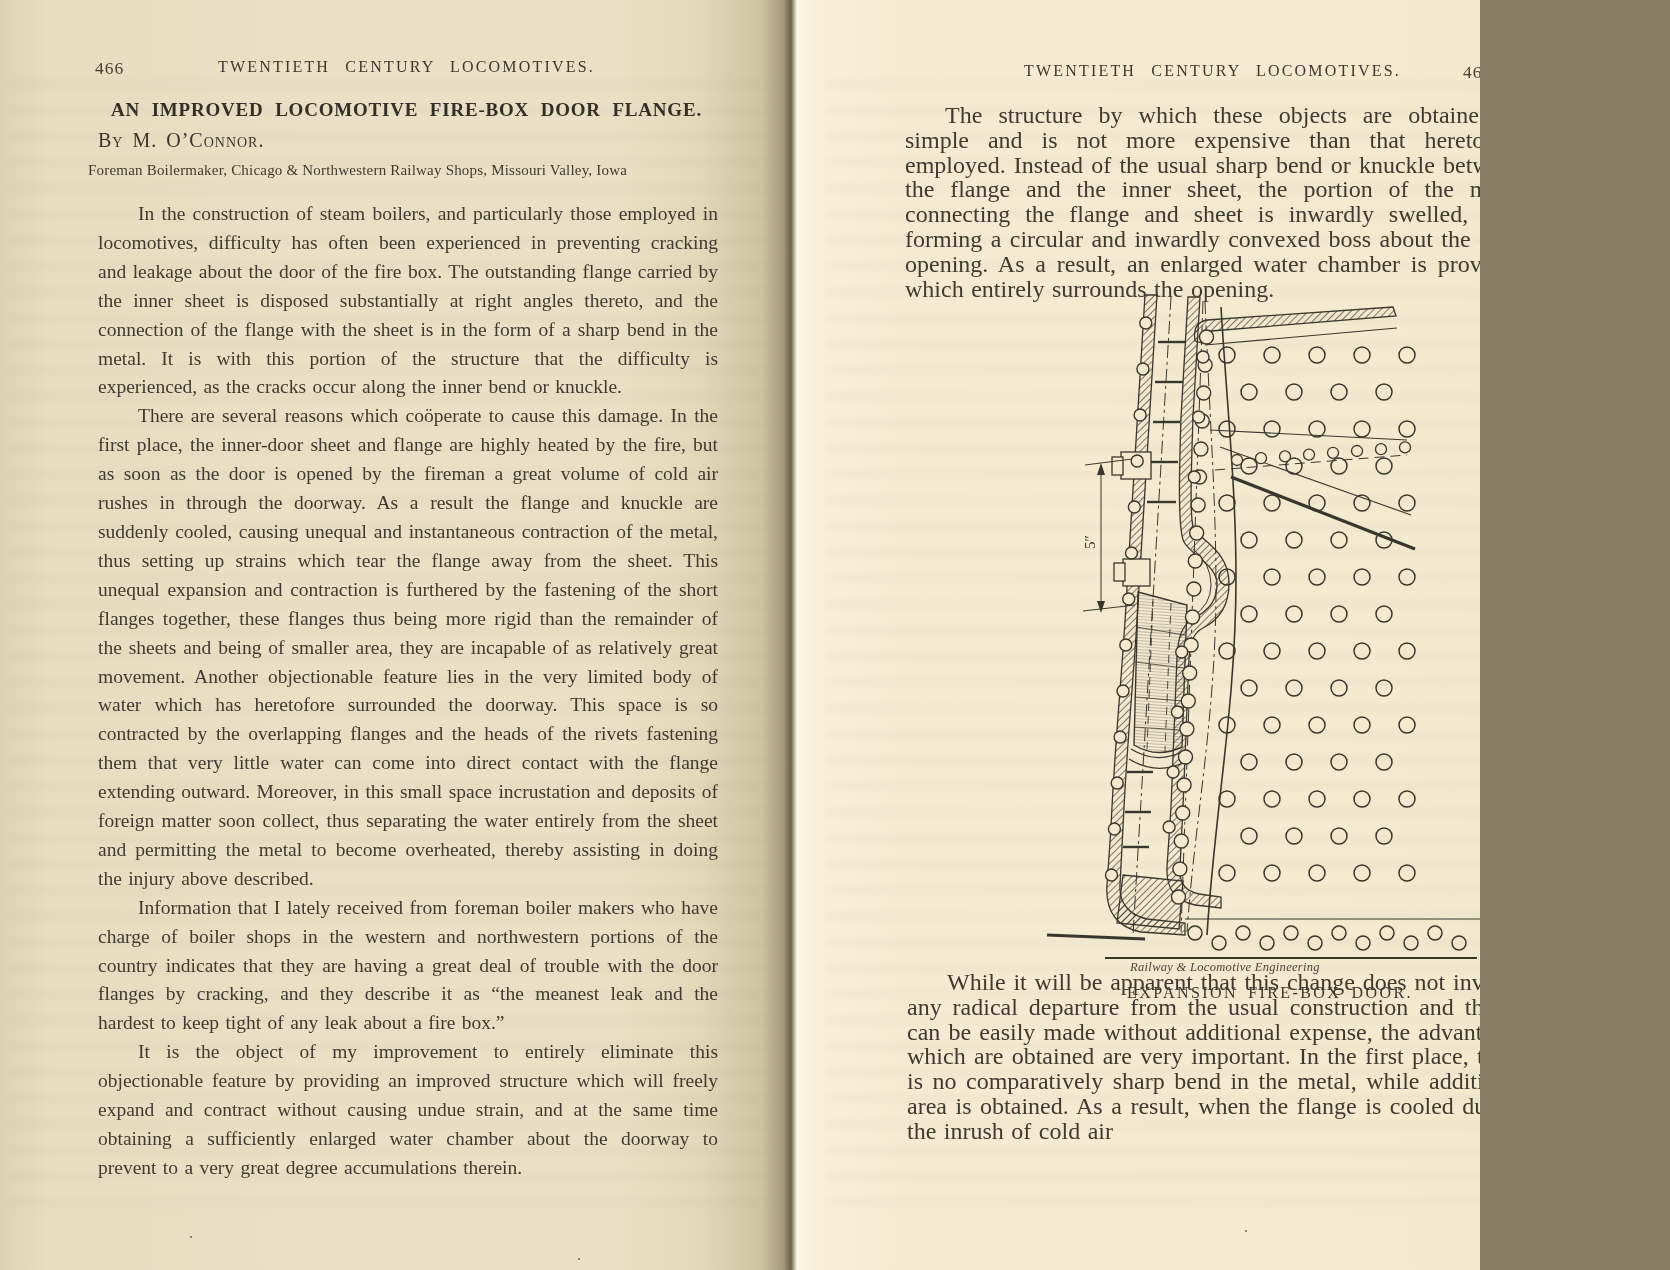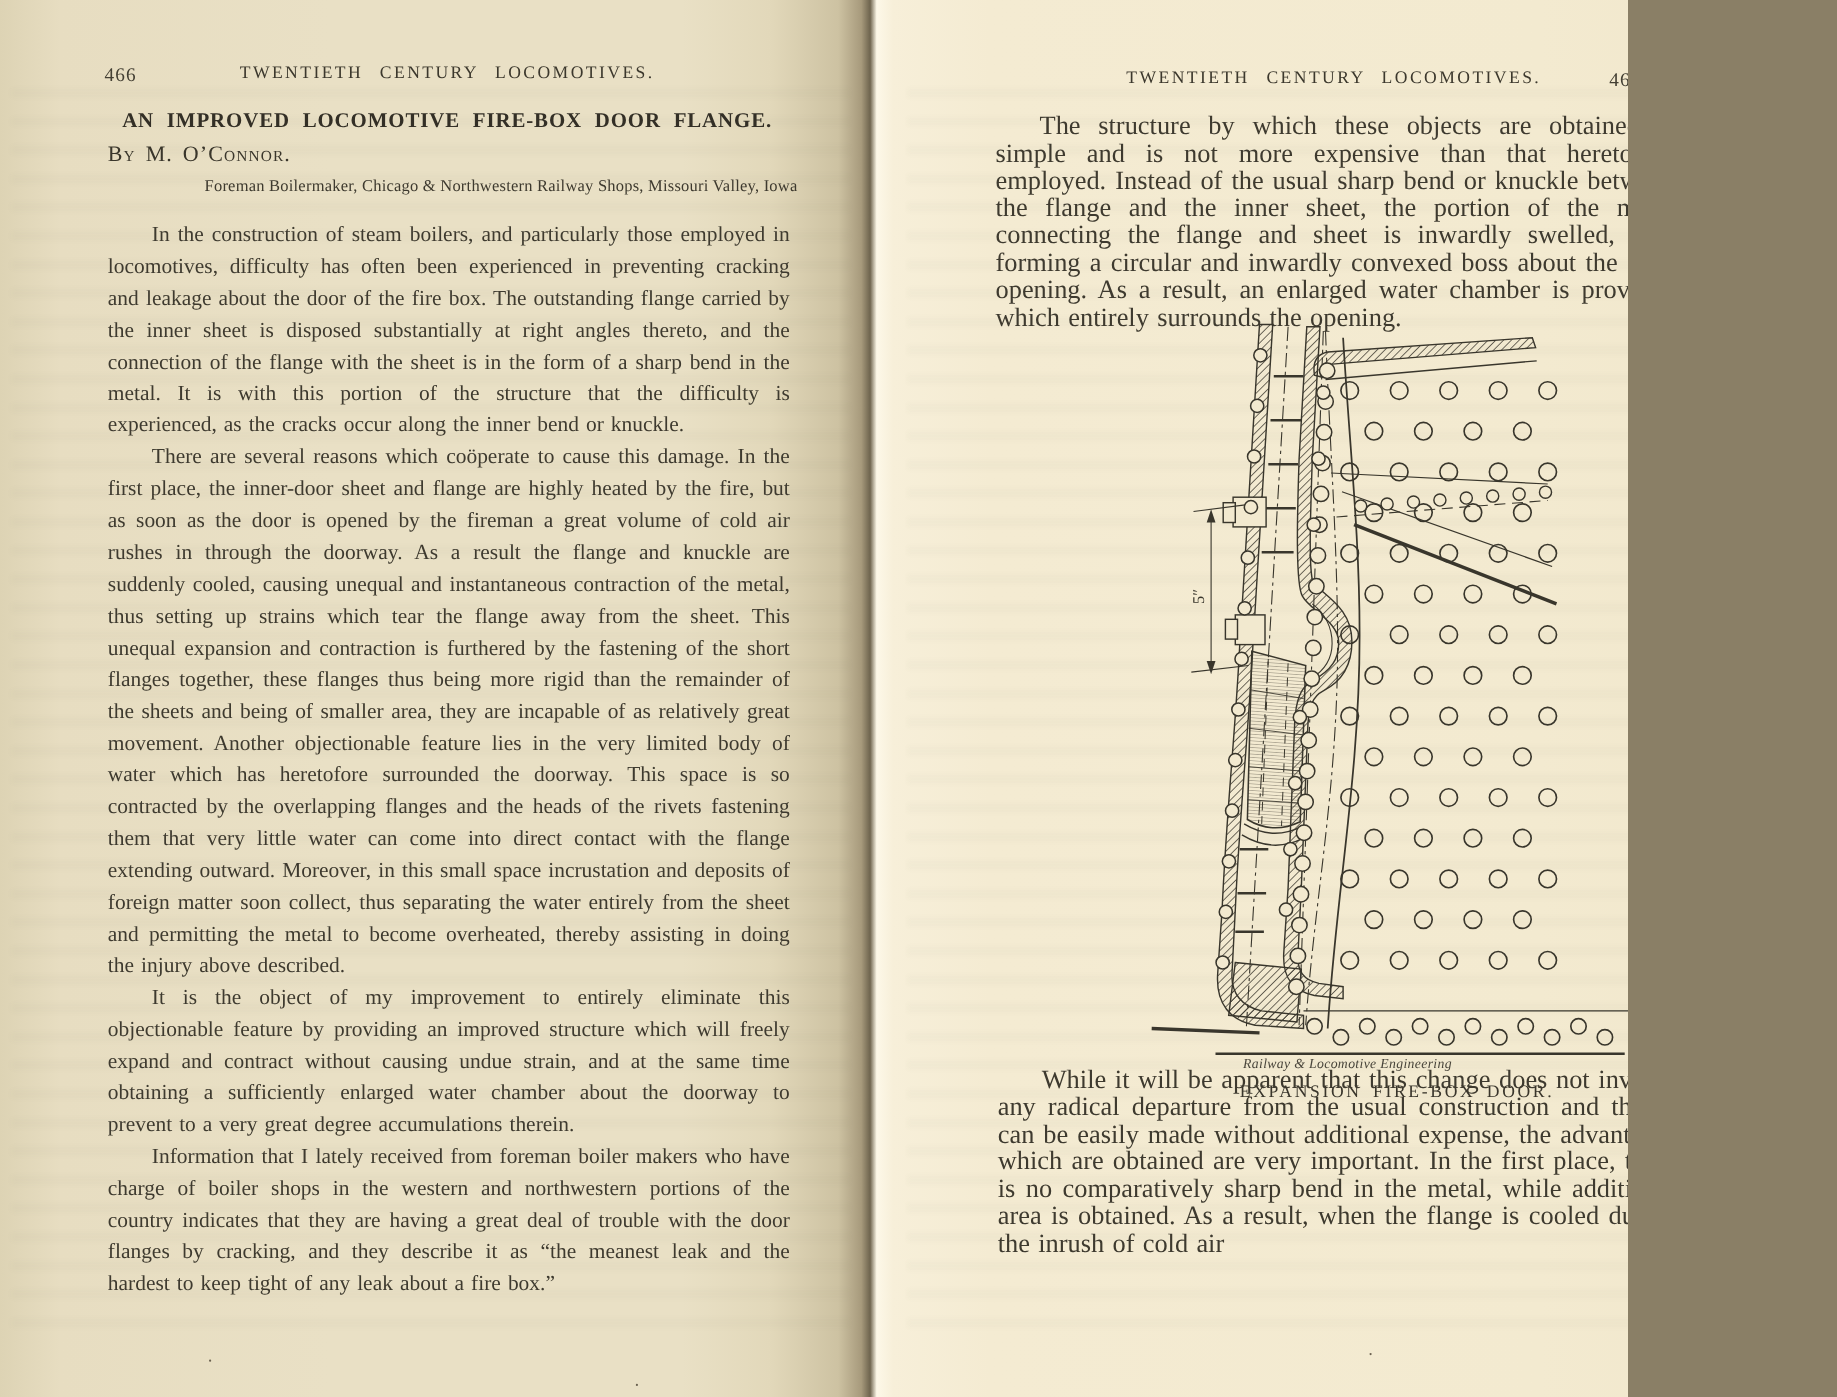--- a/index.html
+++ b/index.html
@@ -30,21 +30,21 @@
   }
   .article-title{
     position:absolute; text-align:center; font-weight:bold; font-size:19px;
     letter-spacing:.8px; word-spacing:6px; color:#332f26;
   }
   .byline{
     position:absolute; text-align:left; font-variant:small-caps;
     font-size:20px; letter-spacing:1px; word-spacing:3px; color:#3a362b;
   }
   .affiliation{
-    position:absolute; text-align:right; font-size:15px; letter-spacing:.2px; color:#3e3a2f;
+    position:absolute; text-align:left; font-size:15px; letter-spacing:.2px; color:#3e3a2f;
   }
   .body-col{position:absolute; text-align:justify;}
   .body-col p{margin:0; text-indent:40px; word-spacing:1.5px;}
   .col-left{font-size:19.5px; line-height:28.9px;}
   .col-right{font-size:24px; line-height:24.8px;}
   .fig-credit{
     position:absolute; font-style:italic; font-size:12.5px; text-align:center;
     color:#48443a; letter-spacing:.3px;
   }
   .fig-caption{
@@ -64,22 +64,22 @@
     <div class="folio" style="left:95px;top:58px;">466</div>
     <div class="running-head" style="left:98px;top:58px;width:617px;">TWENTIETH CENTURY LOCOMOTIVES.</div>
 
     <div class="article-title" style="left:88px;top:99px;width:637px;">AN IMPROVED LOCOMOTIVE FIRE-BOX DOOR FLANGE.</div>
     <div class="byline" style="left:98px;top:129px;width:617px;">By M. O’Connor.</div>
     <div class="affiliation" style="left:88px;top:162px;width:637px;">Foreman Boilermaker, Chicago &amp; Northwestern Railway Shops, Missouri Valley, Iowa</div>
 
     <div class="body-col col-left" style="left:98px;top:200px;width:620px;">
       <p>In the construction of steam boilers, and particularly those employed in locomotives, difficulty has often been experienced in preventing cracking and leakage about the door of the fire box. The outstanding flange carried by the inner sheet is disposed substantially at right angles thereto, and the connection of the flange with the sheet is in the form of a sharp bend in the metal.  It is with this portion of the structure that the difficulty is experienced, as the cracks occur along the inner bend or knuckle.</p>
       <p>There are several reasons which coöperate to cause this damage.  In the first place, the inner-door sheet and flange are highly heated by the fire, but as soon as the door is opened by the fireman a great volume of cold air rushes in through the doorway. As a result the flange and knuckle are suddenly cooled, causing unequal and instantaneous contraction of the metal, thus setting up strains which tear the flange away from the sheet.  This unequal expansion and contraction is furthered by the fastening of the short flanges together, these flanges thus being more rigid than the remainder of the sheets and being of smaller area, they are incapable of as relatively great movement.  Another objectionable feature lies in the very limited body of water which has heretofore surrounded the doorway.  This space is so contracted by the overlapping flanges and the heads of the rivets fastening them that very little water can come into direct contact with the flange extending outward.  Moreover, in this small space incrustation and deposits of foreign matter soon collect, thus separating the water entirely from the sheet and permitting the metal to become overheated, thereby assisting in doing the injury above described.</p>
+      <p>Information that I lately received from foreman boiler makers who have charge of boiler shops in the western and northwestern portions of the country indicates that they are having a great deal of trouble with the door flanges by cracking, and they describe it as “the meanest leak and the hardest to keep tight of any leak about a fire box.”</p>
       <p>It is the object of my improvement to entirely eliminate this objectionable feature by providing an improved structure which will freely expand and contract without causing undue strain, and at the same time obtaining a sufficiently enlarged water chamber about the doorway to prevent to a very great degree accumulations therein.</p>
-      <p>Information that I lately received from foreman boiler makers who have charge of boiler shops in the western and northwestern portions of the country indicates that they are having a great deal of trouble with the door flanges by cracking, and they describe it as “the meanest leak and the hardest to keep tight of any leak about a fire box.”</p>
     </div>
     <div class="specks" style="left:578px;top:1258px;"></div>
     <div class="specks" style="left:190px;top:1236px;"></div>
   </div>
 
   <div class="page page-right">
     <div class="running-head" style="left:90px;top:62px;width:615px;">TWENTIETH CENTURY LOCOMOTIVES.</div>
     <div class="folio" style="left:648px;top:62px;">467</div>
 
     <div class="body-col col-right" style="left:90px;top:103px;width:618px;">

